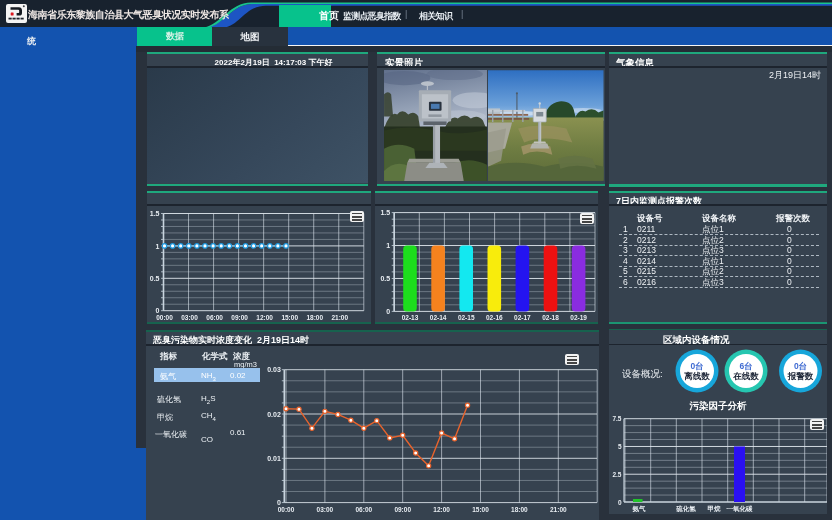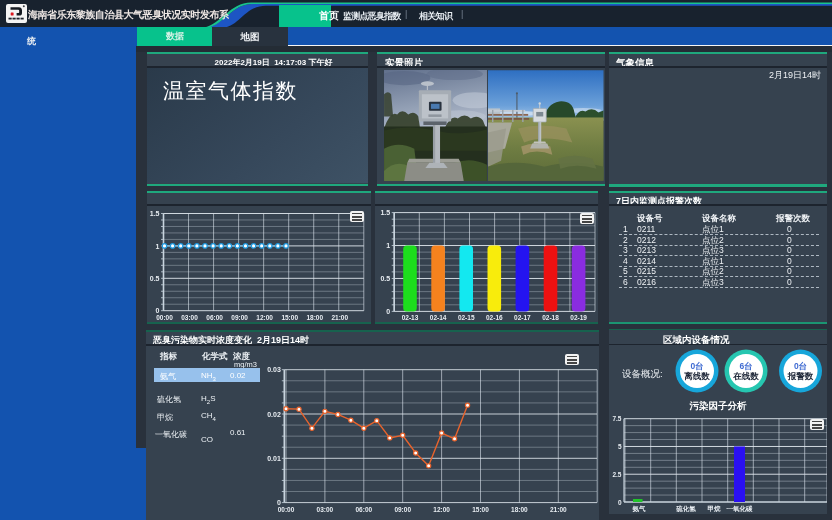--- a/index.html
+++ b/index.html
@@ -55,21 +55,20 @@
   <div class="abs" style="left:0;top:46px;width:136px;height:474px;background:#1353af;"></div>
   <div class="abs" style="left:136px;top:46px;width:696px;height:474px;background:#29313c;"></div>
   <div class="abs" style="left:136px;top:46px;width:696px;height:5.8px;background:#242c35;"></div>
   <div class="abs" style="left:136px;top:448px;width:10px;height:72px;background:#1353af;"></div>
 
   <div class="gline" style="left:147px;top:51.8px;width:221px;"></div>
   <div class="abs" style="left:147px;top:53.5px;width:221px;height:130px;background:#36424f;"></div>
   <div class="abs hdrtext" style="left:147px;top:57px;width:221px;text-align:center;font-size:8px;padding-left:32px;box-sizing:border-box;">2022年2月19日&nbsp; 14:17:03 下午好</div>
   <div class="abs" style="left:147px;top:66px;width:221px;height:1.8px;background:#1d242e;"></div>
   <div class="abs" style="left:147px;top:67.8px;width:221px;height:115.7px;background:linear-gradient(140deg,#2a3a4a 0%,#36485b 60%,#3e5265 100%);"></div>
-  <div class="abs" style="left:163px;top:77px;color:#fff;font-size:21px;letter-spacing:1.5px;">温室气体指数</div>
   <div class="gline" style="left:147px;top:183.7px;width:221px;height:2.5px;"></div>
 
   <div class="gline" style="left:377px;top:51.8px;width:228px;"></div>
   <div class="abs" style="left:377px;top:53.5px;width:228px;height:130px;background:#36424f;"></div>
   <div class="abs hdrtext" style="left:385px;top:56.5px;font-size:9.5px;">实景照片</div>
   <div class="abs" style="left:377px;top:66px;width:228px;height:1.8px;background:#1d242e;"></div>
   <div class="gline" style="left:377px;top:183.7px;width:228px;height:2.5px;"></div>
 
   <svg id="photoL" class="abs" style="left:384px;top:69.5px;" width="103" height="111" viewBox="0 0 102 110">
     <defs>

